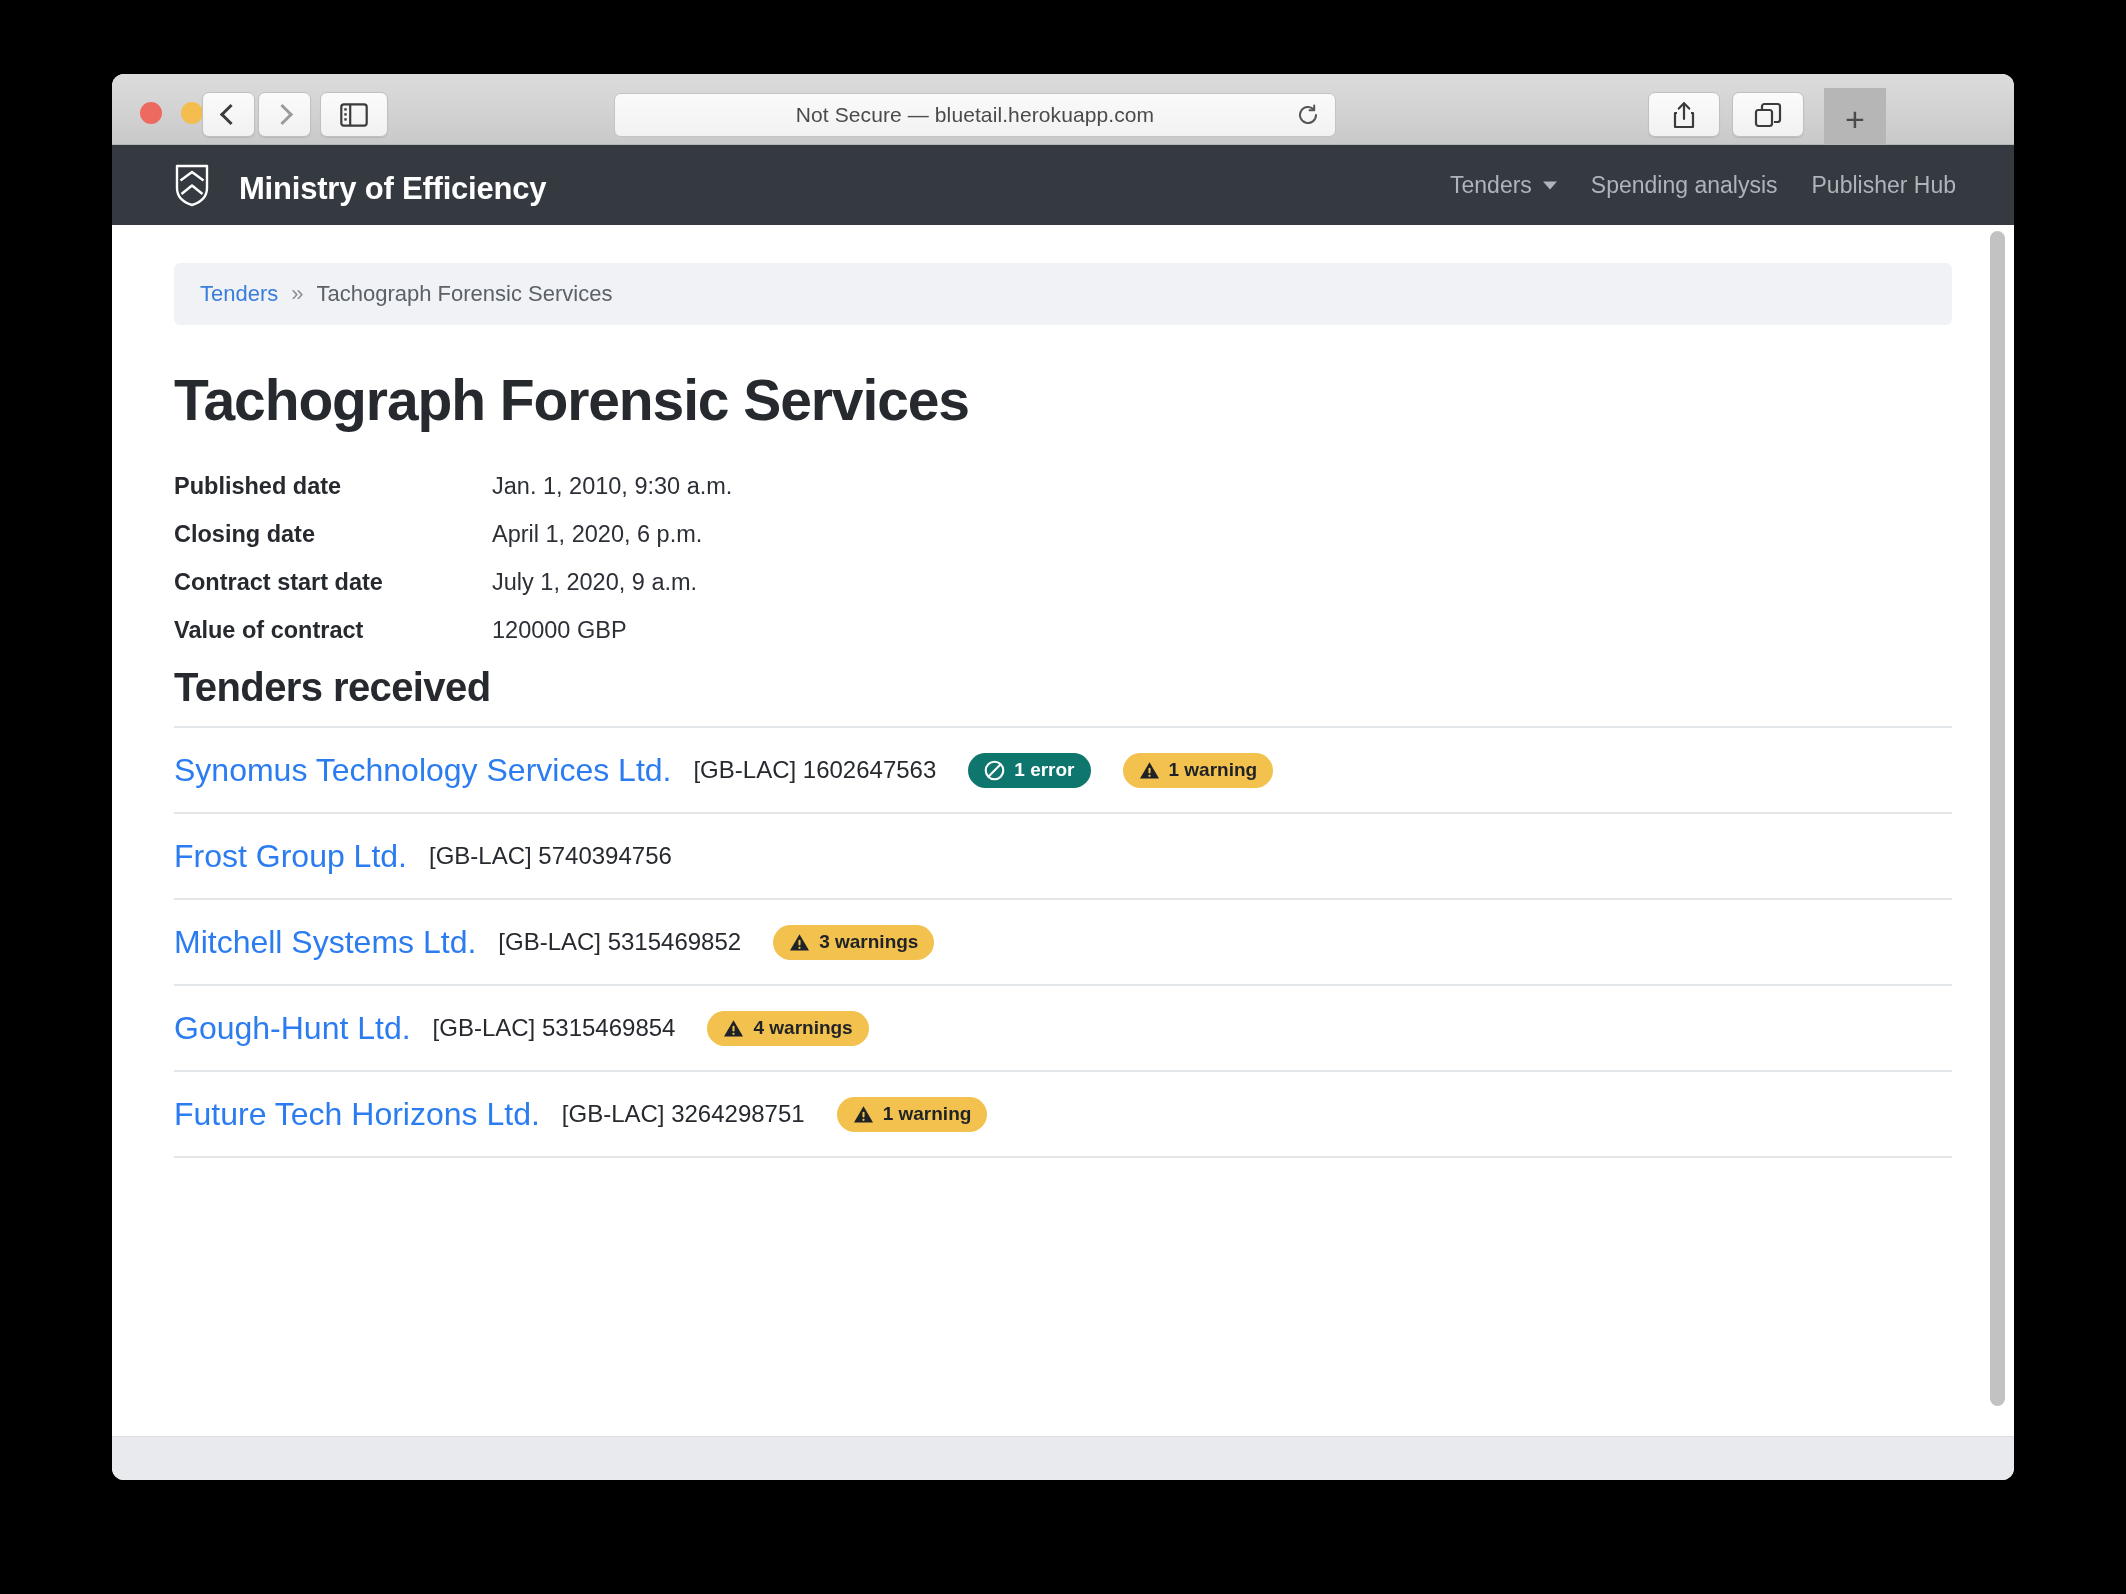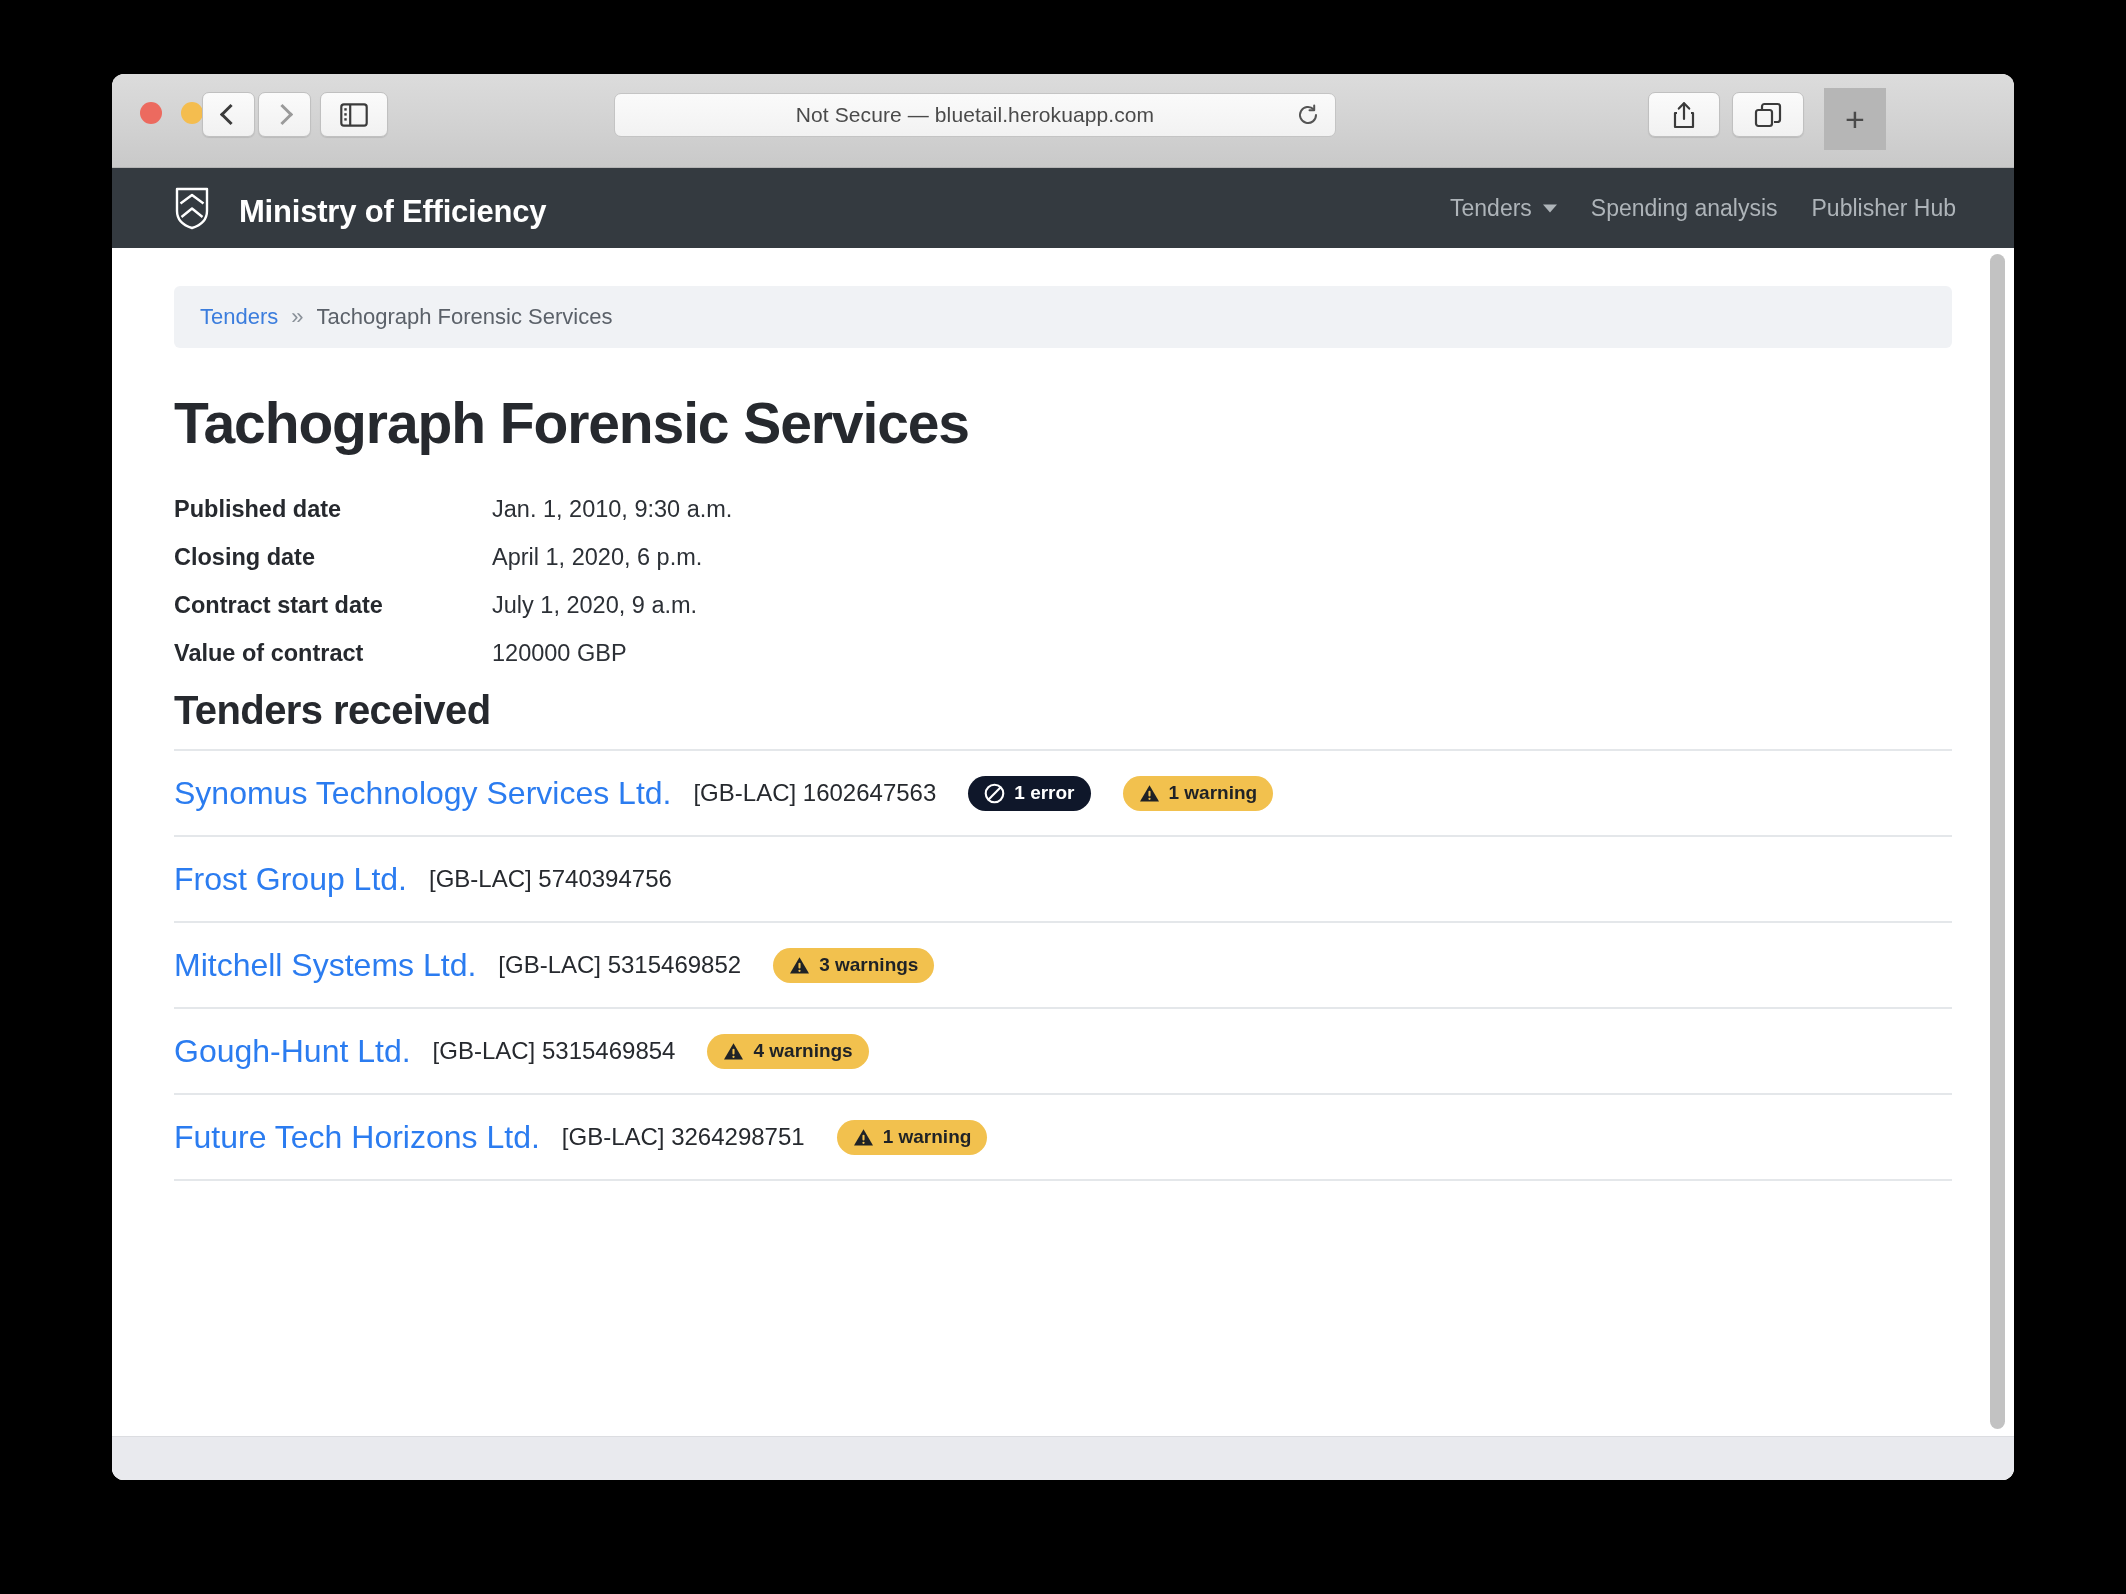--- a/index.html
+++ b/index.html
@@ -21,21 +21,21 @@
     height: 1406px;
     border-radius: 12px;
     overflow: hidden;
     background: #ffffff;
     box-shadow: 0 18px 60px rgba(0,0,0,0.55);
   }
 
   
   #toolbar {
     position: relative;
-    height: 94px;
+    height: 71px;
     background: linear-gradient(to bottom, #dcdcdc 0%, #d2d2d2 55%, #c9c9c9 100%);
     border-bottom: 1px solid #b4b4b4;
   }
 
   .traffic-lights {
     position: absolute;
     left: 28px; top: 28px;
     display: flex; gap: 19px;
   }
   .tl { width: 22px; height: 22px; border-radius: 50%; }
@@ -162,21 +162,21 @@
   .tender-id   { color: #26292e; font-size: 24px; white-space: nowrap; }
 
   .badge {
     display: inline-flex; align-items: center; gap: 9px;
     height: 35px; padding: 0 16px;
     border-radius: 18px;
     font-size: 19px; font-weight: bold;
     white-space: nowrap;
     margin-left: 10px;
   }
-  .badge-error   { background: #0f172a; color: #ffffff; }
+  .badge-error   { background: #0f766e; color: #ffffff; }
   .badge-warning { background: #f2c14e; color: #1f2226; }
 
   .ico-error { width: 21px; height: 21px; }
   .ico-warn  { width: 21px; height: 19px; }
 
   
   #scrollbar-track {
     position: absolute; right: 6px; top: 86px;
     width: 22px; height: 1224px;
   }

